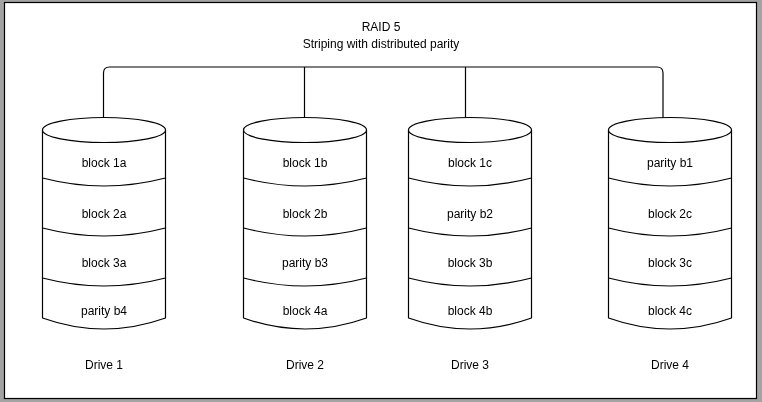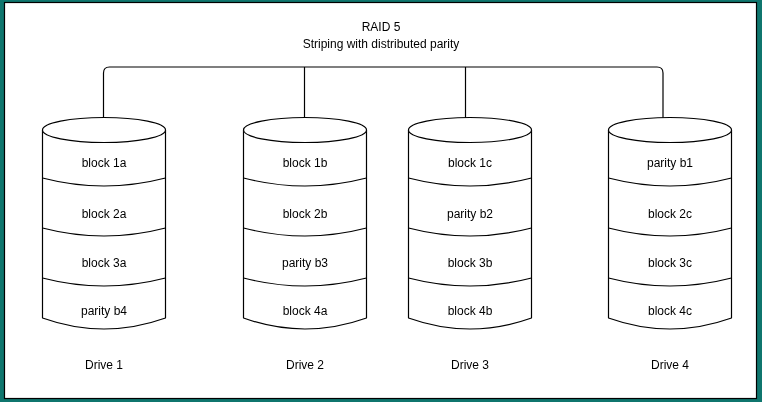--- a/index.html
+++ b/index.html
@@ -8,21 +8,21 @@
     padding: 0;
     background: #ffffff;
   }
   body {
     font-family: "Liberation Sans", sans-serif;
   }
   #diagram-root {
     position: relative;
     width: 762px;
     height: 402px;
-    background: #0f766e;
+    background: #a3a3a3;
     overflow: hidden;
     text-align: center;
   }
   #diagram-svg {
     position: absolute;
     top: 0;
     left: 0;
     width: 762px;
     height: 402px;
   }

